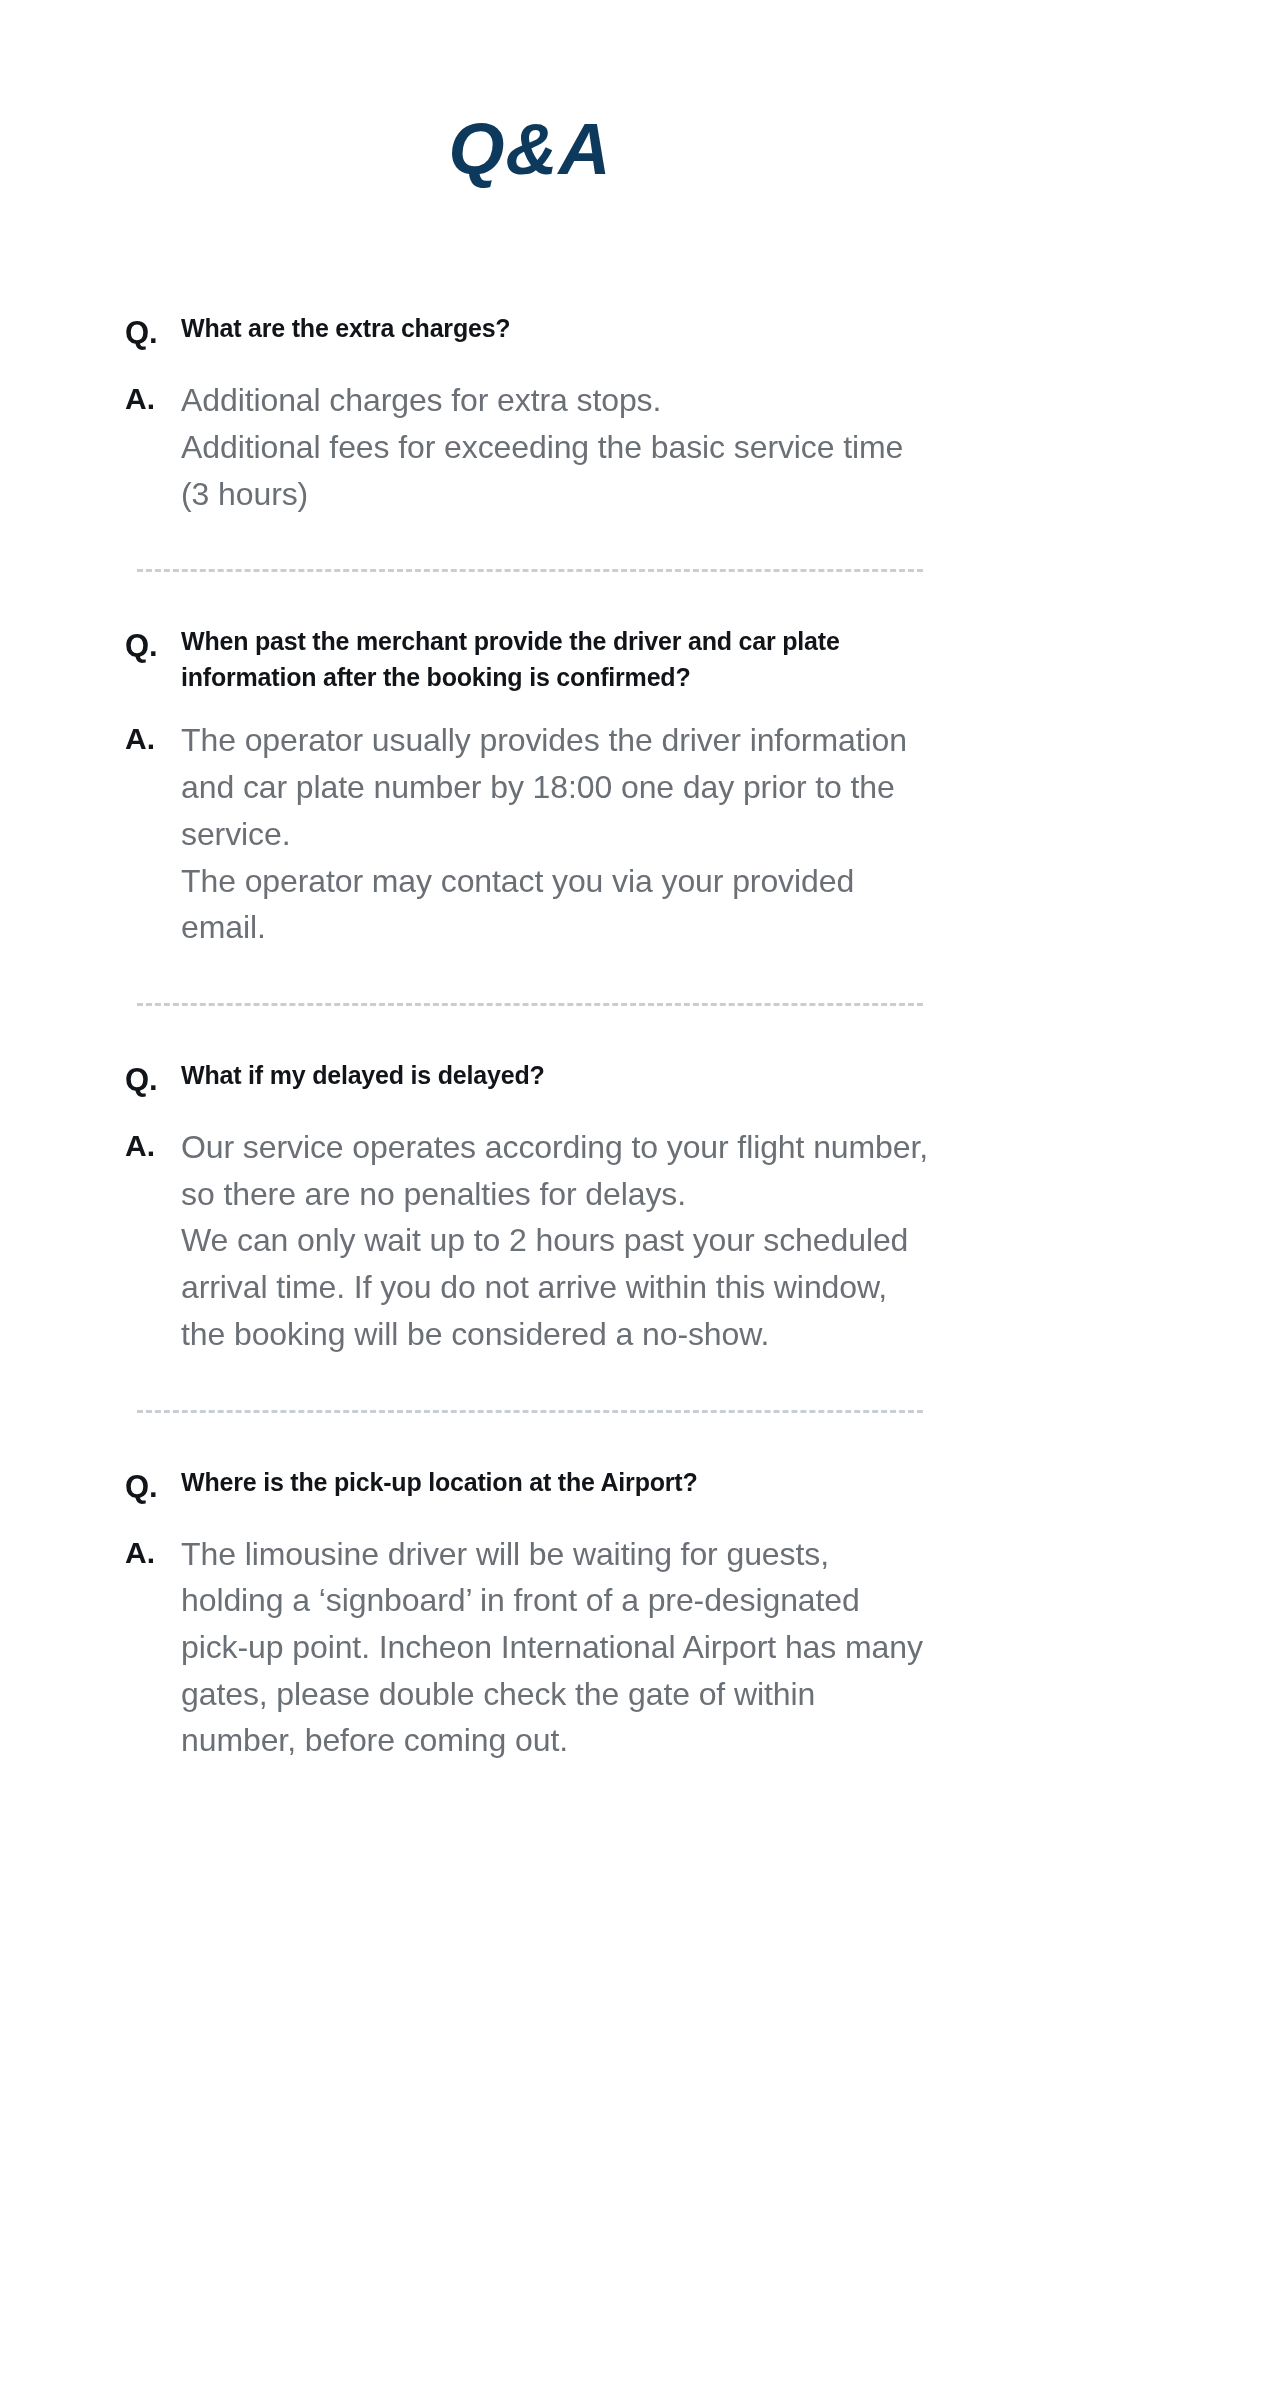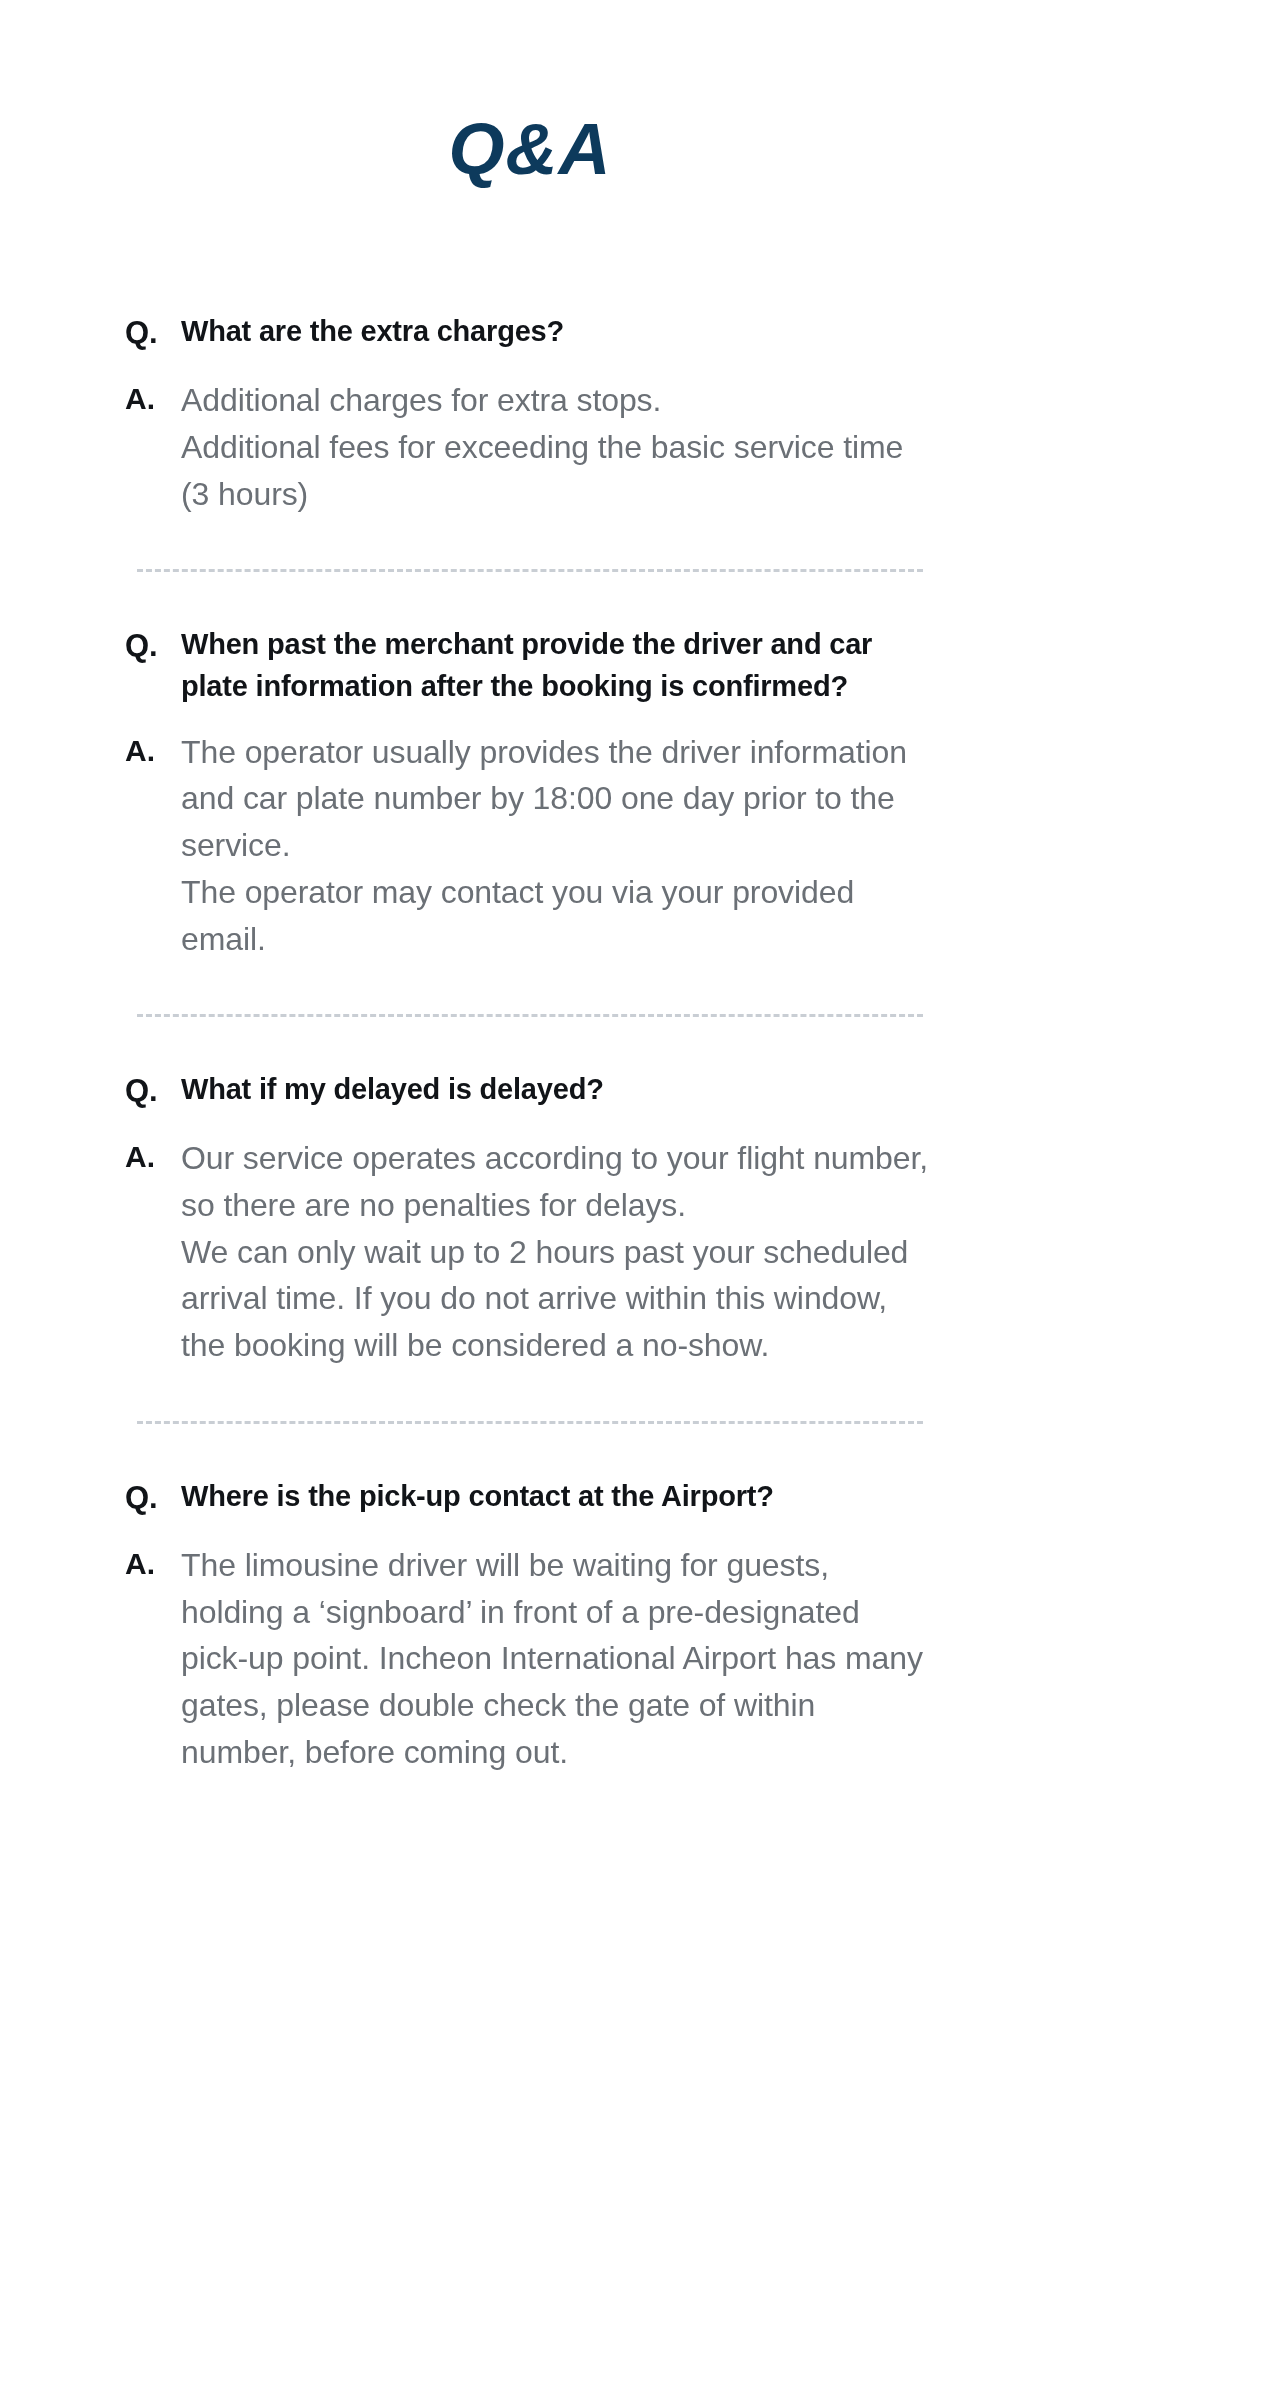--- a/index.html
+++ b/index.html
@@ -46,21 +46,21 @@
   }
   .q-marker {
     font-size: 31px;
     font-weight: bold;
     color: #111418;
     line-height: 1.42;
     flex: 0 0 auto;
     width: 56px;
   }
   .q-text {
-    font-size: 29px;
+    font-size: 25px;
     font-weight: bold;
     color: #111418;
     line-height: 1.42;
     flex: 1 1 auto;
     letter-spacing: -0.2px;
   }
   .a-row {
     display: flex;
     align-items: flex-start;
     gap: 0;
@@ -140,21 +140,21 @@
         <span class="a-text">Our service operates according to your flight number, so there are no penalties for delays.
 We can only wait up to 2 hours past your scheduled arrival time. If you do not arrive within this window, the booking will be considered a no-show.</span>
       </div>
     </div>
 
     <hr class="divider">
 
     <div class="qa-item">
       <div class="q-row">
         <span class="q-marker">Q.</span>
-        <span class="q-text">Where is the pick-up contact at the Airport?</span>
+        <span class="q-text">Where is the pick-up location at the Airport?</span>
       </div>
       <div class="a-row">
         <span class="a-marker">A.</span>
         <span class="a-text">The limousine driver will be waiting for guests, holding a ‘signboard’ in front of a pre-designated pick-up point. Incheon International Airport has many gates, please double check the gate of within number, before coming out.</span>
       </div>
     </div>
 
     <div class="spacer-bottom"></div>
 
   </div>

